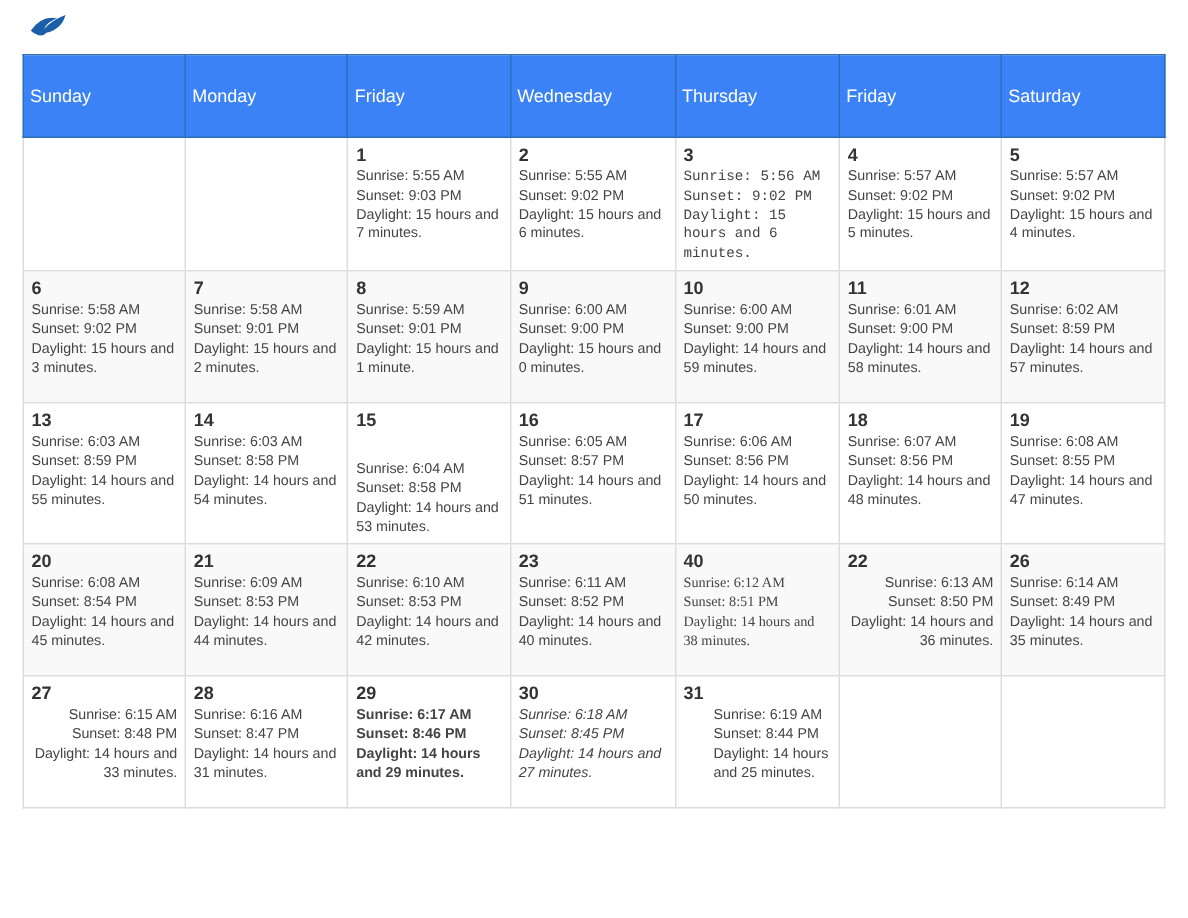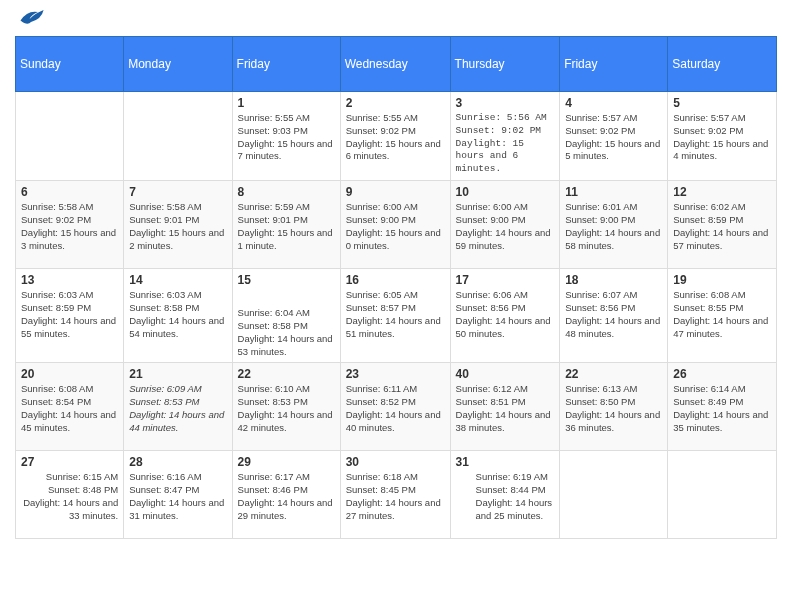--- a/index.html
+++ b/index.html
@@ -252,45 +252,45 @@
         </tr>
         <tr>
           <td>
             <span class="day-num">20</span>
             <div class="cell-text" style="white-space: pre-line;">Sunrise: 6:08 AM
 Sunset: 8:54 PM
 Daylight: 14 hours and 45 minutes.</div>
           </td>
           <td>
             <span class="day-num">21</span>
-            <div class="cell-text" style="white-space: pre-line; font-style: italic;">Sunrise: 6:09 AM
+            <div class="cell-text" style="white-space: pre-line;">Sunrise: 6:09 AM
 Sunset: 8:53 PM
 Daylight: 14 hours and 44 minutes.</div>
           </td>
           <td>
             <span class="day-num">22</span>
             <div class="cell-text" style="white-space: pre-line;">Sunrise: 6:10 AM
 Sunset: 8:53 PM
 Daylight: 14 hours and 42 minutes.</div>
           </td>
           <td>
             <span class="day-num">23</span>
             <div class="cell-text" style="white-space: pre-line;">Sunrise: 6:11 AM
 Sunset: 8:52 PM
 Daylight: 14 hours and 40 minutes.</div>
           </td>
           <td>
             <span class="day-num">40</span>
-            <div class="cell-text" style="white-space: pre-line;">Sunrise: 6:12 AM
+            <div class="cell-text" style="white-space: pre-line; font-family: Liberation Serif, serif;">Sunrise: 6:12 AM
 Sunset: 8:51 PM
 Daylight: 14 hours and 38 minutes.</div>
           </td>
           <td>
             <span class="day-num">22</span>
-            <div class="cell-text" style="white-space: pre-line;">Sunrise: 6:13 AM
+            <div class="cell-text" style="white-space: pre-line; text-align: right;">Sunrise: 6:13 AM
 Sunset: 8:50 PM
 Daylight: 14 hours and 36 minutes.</div>
           </td>
           <td>
             <span class="day-num">26</span>
             <div class="cell-text" style="white-space: pre-line;">Sunrise: 6:14 AM
 Sunset: 8:49 PM
 Daylight: 14 hours and 35 minutes.</div>
           </td>
         </tr>
@@ -302,27 +302,27 @@
 Daylight: 14 hours and 33 minutes.</div>
           </td>
           <td>
             <span class="day-num">28</span>
             <div class="cell-text" style="white-space: pre-line;">Sunrise: 6:16 AM
 Sunset: 8:47 PM
 Daylight: 14 hours and 31 minutes.</div>
           </td>
           <td>
             <span class="day-num">29</span>
-            <div class="cell-text" style="white-space: pre-line;">Sunrise: 6:17 AM
+            <div class="cell-text" style="white-space: pre-line; font-weight: bold;">Sunrise: 6:17 AM
 Sunset: 8:46 PM
 Daylight: 14 hours and 29 minutes.</div>
           </td>
           <td>
             <span class="day-num">30</span>
-            <div class="cell-text" style="white-space: pre-line;">Sunrise: 6:18 AM
+            <div class="cell-text" style="white-space: pre-line; font-style: italic;">Sunrise: 6:18 AM
 Sunset: 8:45 PM
 Daylight: 14 hours and 27 minutes.</div>
           </td>
           <td>
             <span class="day-num">31</span>
             <div class="cell-text" style="white-space: pre-line; margin-left: 20px;">Sunrise: 6:19 AM
 Sunset: 8:44 PM
 Daylight: 14 hours and 25 minutes.</div>
           </td>
           <td class="empty-cell"></td>

